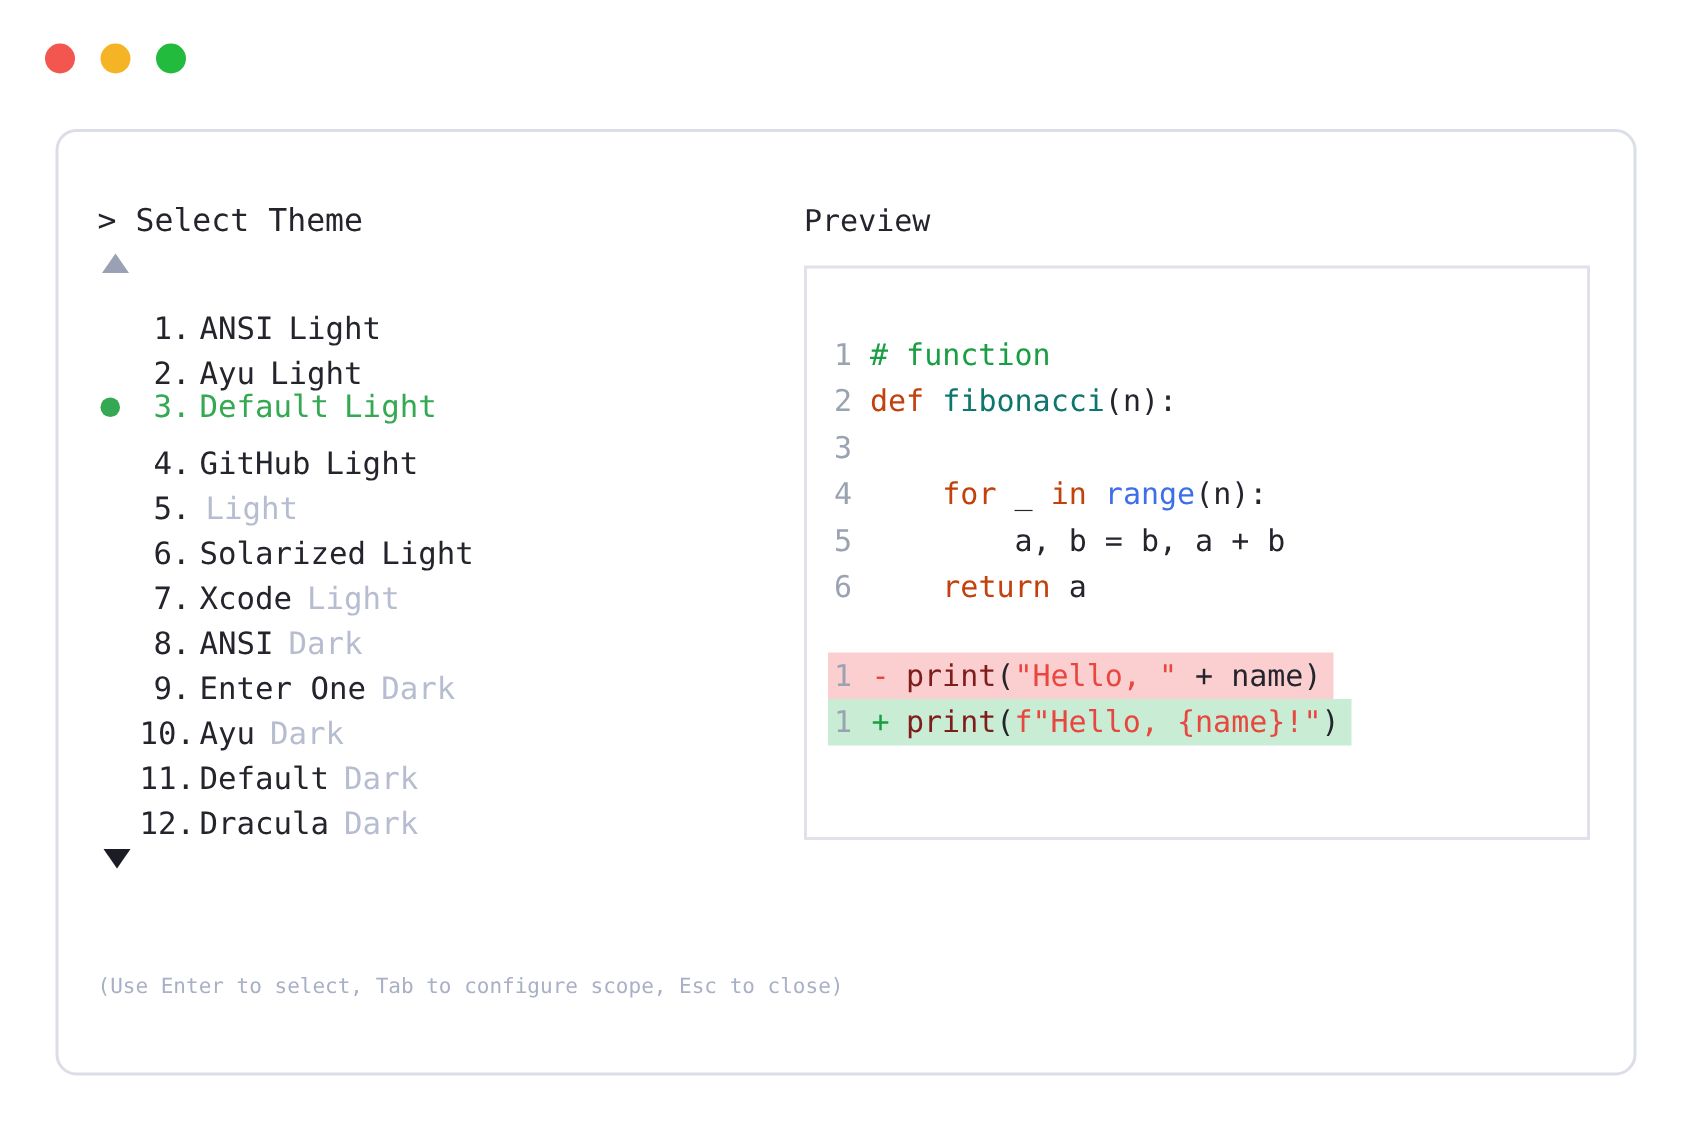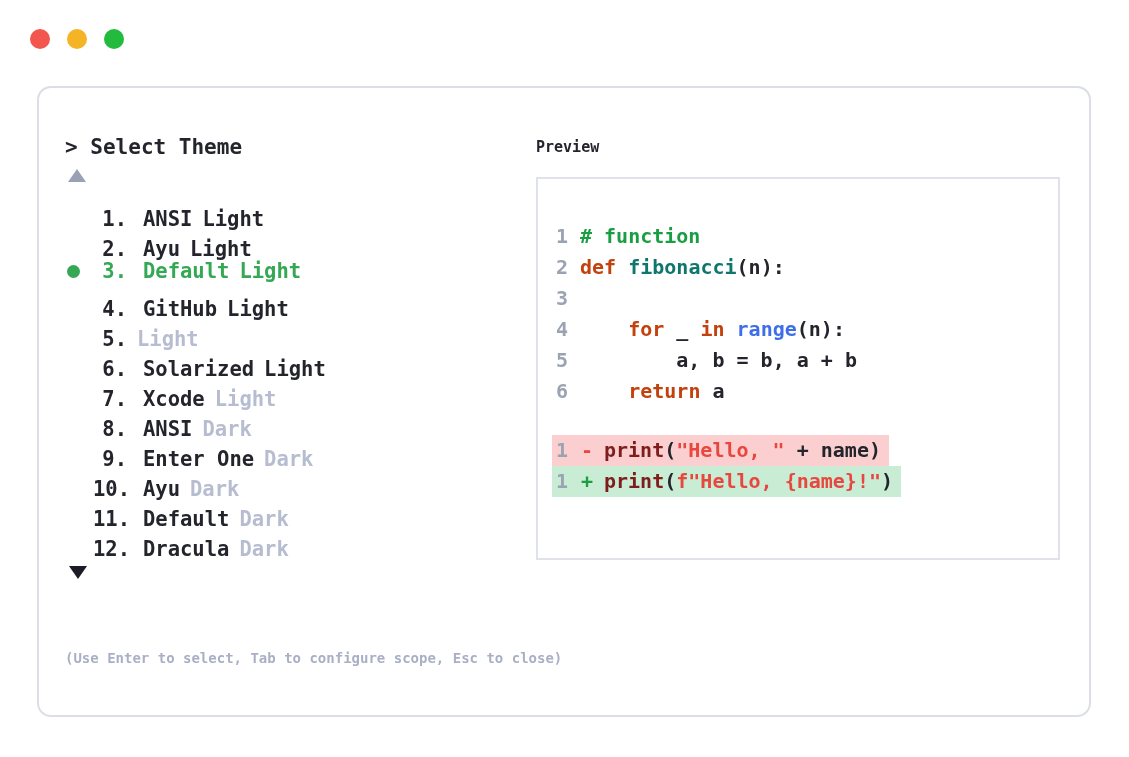--- a/index.html
+++ b/index.html
@@ -14,21 +14,20 @@
     font-family: "DejaVu Sans Mono", "Liberation Mono", monospace;
     -webkit-font-smoothing: antialiased;
     overflow: hidden;
   }
 
   .screen {
     position: relative;
     width: 1129px;
     height: 757px;
     background: #ffffff;
-    font-weight: bold;
   }
 
   
   .titlebar {
     position: absolute;
     left: 30px;
     top: 29px;
     display: flex;
     align-items: center;
     gap: 17px;
@@ -133,31 +132,31 @@
     background: #35a853;
     display: block;
     margin-left: 2px;
   }
   .num {
     display: inline-block;
     width: 34px;
     text-align: right;
     flex: 0 0 34px;
   }
-  .name { margin-left: 16px; }
+  .name { margin-left: 6px; }
   .variant { margin-left: 10px; }
   .variant.muted { color: #b7bdd0; }
   .theme-row.selected .num,
   .theme-row.selected .dotsep,
   .theme-row.selected .name,
   .theme-row.selected .variant { color: #35a853; }
 
   
   .preview-title {
-    font-size: 15px;
+    font-size: 20px;
     line-height: 26px;
     color: #24252c;
     white-space: pre;
   }
   .code-panel {
     margin-top: 17px;
     width: 524px;
     height: 383px;
     box-sizing: border-box;
     border: 2px solid #dfe2ea;

